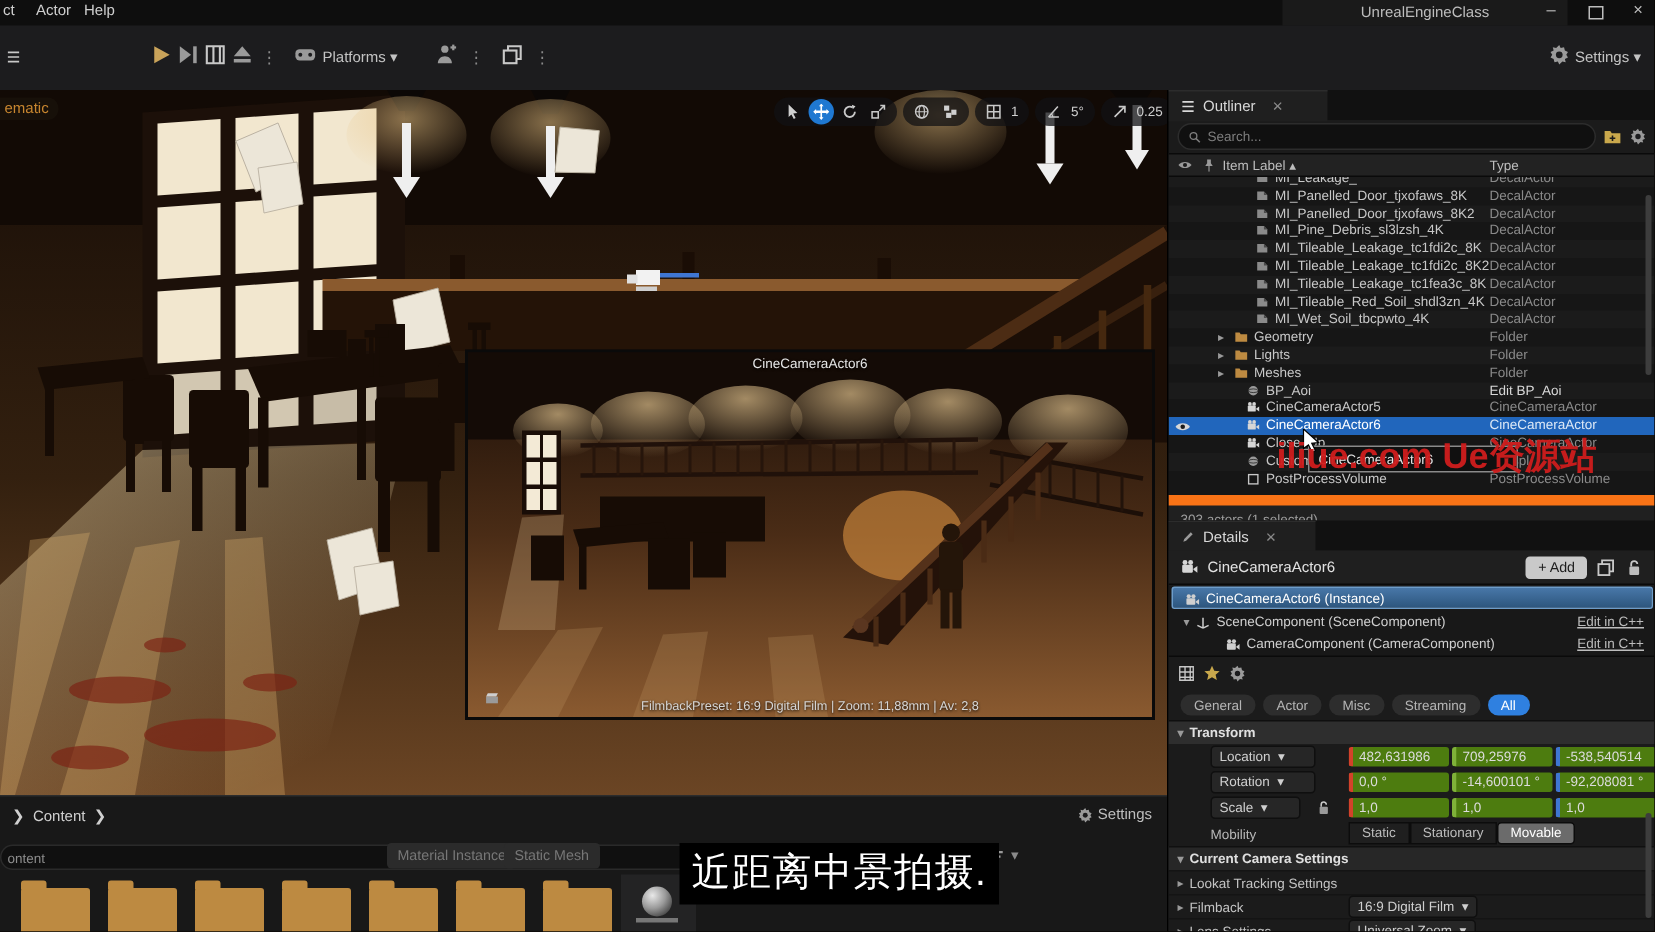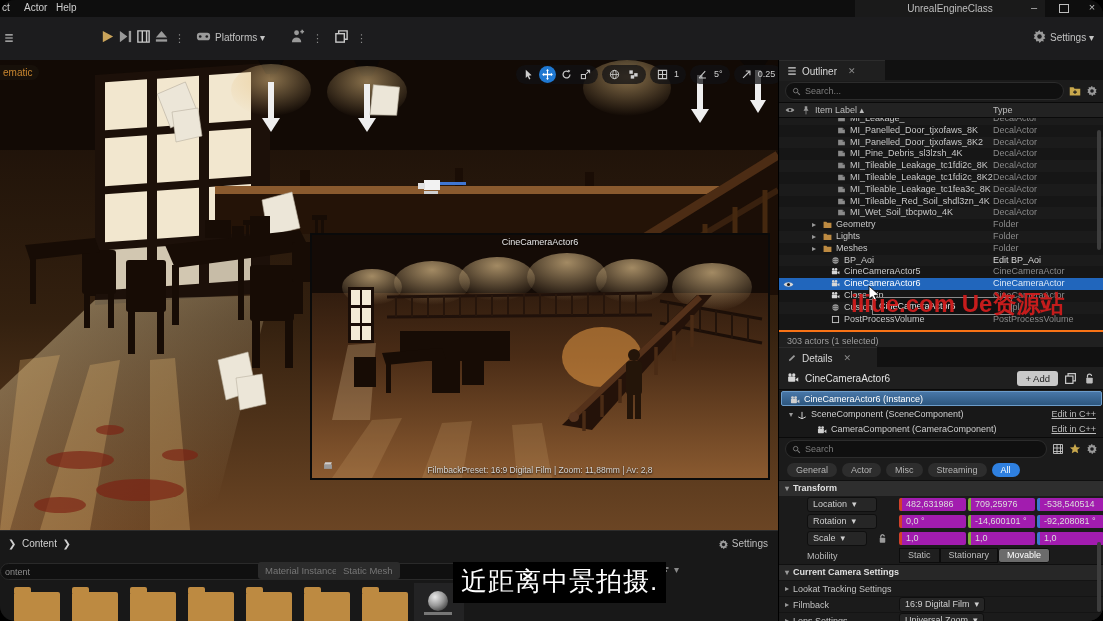--- a/index.html
+++ b/index.html
@@ -1,17 +1,17 @@
 <!DOCTYPE html>
 <html><head>
 <meta charset="utf-8">
 <style>
   html,body{margin:0;padding:0;background:#000;}
   #app{position:relative;width:1103px;height:621px;overflow:hidden;background:#101010;
-       font-family:"Liberation Sans",sans-serif;color:#c8c8c8;font-size:9px;border-radius:15px;
+       font-family:"Liberation Sans",sans-serif;color:#c8c8c8;font-size:9px;
        -webkit-font-smoothing:antialiased;}
   .ic{display:inline-block;width:12px;height:12px;fill:#9a9a9a;stroke:none;vertical-align:middle;}
   .nosel{user-select:none;}
 
   
   #titlebar{position:absolute;left:0;top:0;width:1103px;height:17px;background:#0e0e0e;}
   .menu-item{position:absolute;top:2px;font-size:10px;color:#cfcfcf;}
   #win-title{position:absolute;left:855px;top:0;width:190px;height:17px;background:#1a1a1a;
              text-align:center;line-height:17px;font-size:10px;color:#bdbdbd;}
   .winbtn{position:absolute;top:0;width:24px;height:16px;text-align:center;line-height:15px;
@@ -91,21 +91,21 @@
   .o-row.sel{background:#2166bc;color:#fff;}
   .o-row.clip{margin-top:-5px;}
   .o-row .ic{position:absolute;top:1px;width:9px;height:9px;}
   .o-gutter{position:absolute;left:4px;top:0;width:14px;height:11px;}
   .o-gutter .ic{width:11px;height:11px;fill:#d6d6d6;}
   .o-arrow{position:absolute;top:0;color:#9a9a9a;font-size:8px;}
   .o-label{position:absolute;top:0;color:inherit;}
   .o-type{position:absolute;left:214px;top:0;color:#8a8a8a;}
   .o-row.sel .o-type{color:#dce8f6;}
   .o-type.link{color:#d8d8d8;}
-  #o-status{position:relative;height:18px;background:#202020;border-top:2px solid #f97316;
+  #o-status{position:relative;height:18px;background:#202020;border-top:7px solid #f97316;
             line-height:18px;padding-left:8px;color:#9d9d9d;}
 
   
   #details{position:absolute;left:0;top:287px;width:325px;height:274px;overflow:hidden;background:#1b1b1b;}
   #d-actorbar{position:relative;height:22px;display:flex;align-items:center;gap:6px;padding:0 8px;
               background:#1f1f1f;border-bottom:1px solid #0a0a0a;}
   #d-actorname{font-size:10px;color:#e2e2e2;flex:1;}
   #d-add{background:#c9c9c9;color:#1c1c1c;border-radius:3px;height:15px;line-height:15px;
          padding:0 8px;font-size:9.5px;}
   .hdrbtn .ic{width:13px;height:13px;fill:#c9a84c;}
@@ -117,21 +117,21 @@
   .d-edit{position:absolute;right:8px;top:0;color:#bdbdbd;text-decoration:underline;margin-left:48px;}
   #d-tabs{display:flex;gap:5px;padding:3px 8px;align-items:center;}
   .d-tab{background:#2d2d2d;border-radius:8px;height:14px;line-height:14px;padding:0 9px;color:#b5b5b5;}
   .d-tab.active{background:#2f80e0;color:#fff;}
   .sect-row{height:15px;background:#2e2e2e;line-height:15px;padding-left:6px;color:#e0e0e0;
             font-weight:bold;border-top:1px solid #0f0f0f;}
   .d-row{position:relative;height:17px;display:flex;align-items:center;padding-left:34px;}
   .d-dd{background:#262626;border:1px solid #0f0f0f;border-radius:3px;height:13px;line-height:13px;
         padding:0 5px;color:#cfcfcf;display:inline-flex;gap:5px;align-items:center;}
   .d-fields{position:absolute;left:120px;display:flex;gap:2px;align-items:center;}
-  .fld{width:60px;height:13px;line-height:13px;background:#a21caf;border-radius:2px;color:#dcdcdc;
+  .fld{width:60px;height:13px;line-height:13px;background:#4d7c0f;border-radius:2px;color:#dcdcdc;
        padding-left:4px;border-left:3px solid #555;overflow:hidden;white-space:nowrap;}
   .fld.x{border-left-color:#d2422a;} .fld.y{border-left-color:#7fb239;} .fld.z{border-left-color:#3f76d2;}
   .d-label{color:#b8b8b8;}
   #mob-group{position:absolute;left:120px;display:flex;}
   .mob-btn{background:#1f1f1f;border:1px solid #0c0c0c;color:#bdbdbd;height:13px;line-height:13px;
            padding:0 8px;}
   .mob-btn.active{background:#6b6b6b;color:#fff;border-radius:3px;}
   .cat-row{height:15px;background:#272727;line-height:15px;padding-left:6px;color:#e0e0e0;
            font-weight:bold;border-top:1px solid #101010;}
   .prop-row{position:relative;height:15px;display:flex;align-items:center;padding-left:6px;
@@ -968,26 +968,20 @@
               <use href="#i-cam"></use>
             </svg><span>CineCameraActor6 (Instance)</span></div>
           <div class="d-comp" style=""><span class="arr">▾</span><svg class="ic" style="fill:#cfcfcf">
               <use href="#i-axes"></use>
             </svg><span>SceneComponent (SceneComponent)</span><span class="d-edit">Edit in C++</span></div>
           <div class="d-comp" style="padding-left: 38px;"><svg class="ic" style="fill:#cfcfcf">
               <use href="#i-cam"></use>
             </svg><span>CameraComponent (CameraComponent)</span><span class="d-edit">Edit in C++</span></div>
         </div>
       <div class="searchbar">
-        <div class="searchbox">
-          <svg class="ic" style="width:9px;height:9px;color:#7d7d7d">
-              <use href="#i-search"></use>
-            </svg>
-          <span>Search</span>
-        </div>
         <svg class="ic" style="width:12px;height:12px">
             <use href="#i-grid9"></use>
           </svg>
         <svg class="ic" style="width:12px;height:12px;fill:#c9a84c">
             <use href="#i-star"></use>
           </svg>
         <svg class="ic" style="width:12px;height:12px">
             <use href="#i-gear"></use>
           </svg>
       </div>

